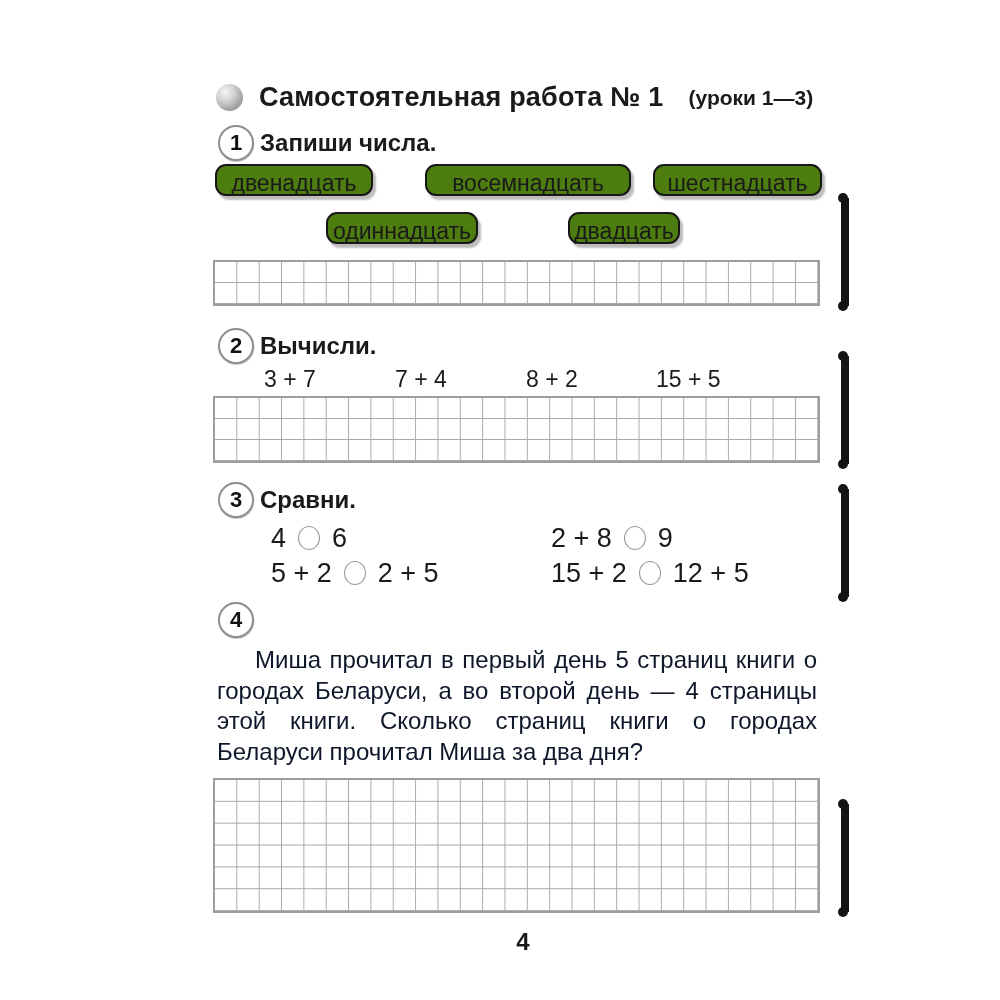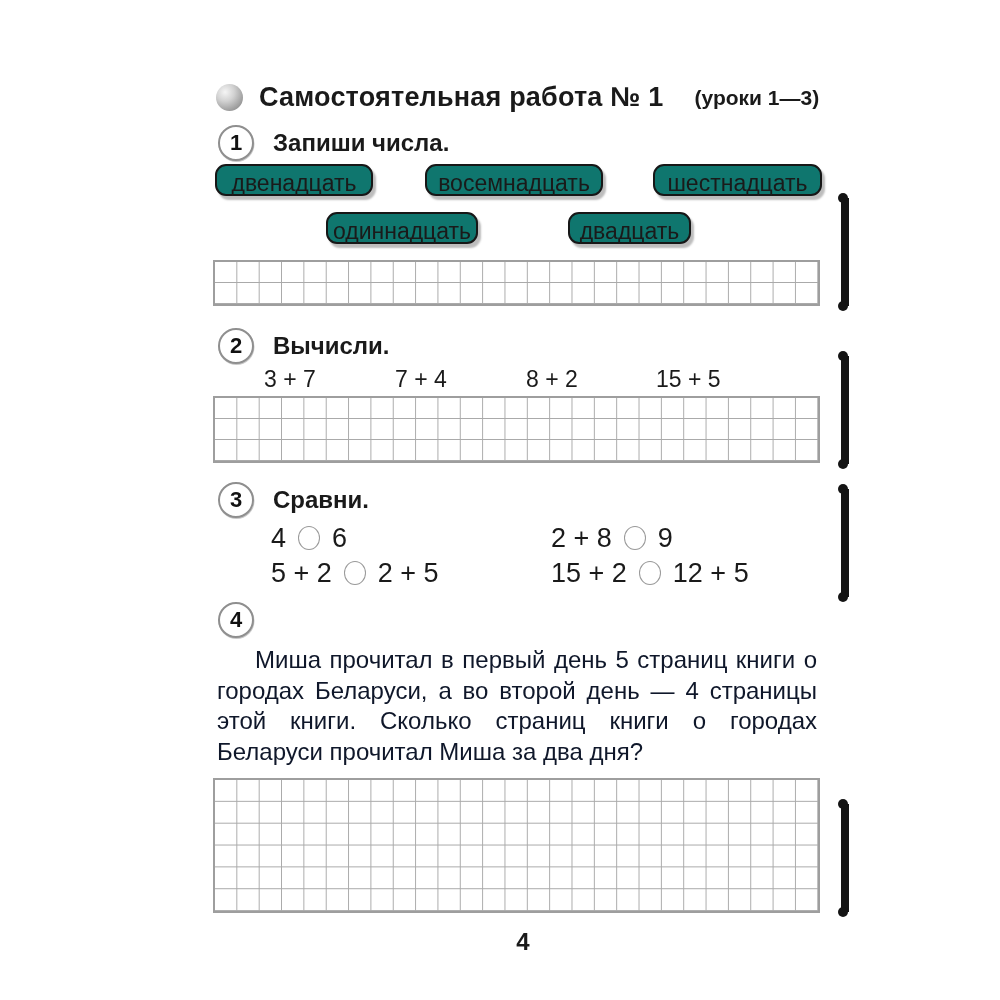--- a/index.html
+++ b/index.html
@@ -15,41 +15,41 @@
   }
 
   
   .title-row { position: absolute; left: 204px; top: 66px; display: flex; align-items: center; }
   .sphere {
     width: 27px; height: 27px; border-radius: 50%;
     background: radial-gradient(circle at 34% 30%, #f5f5f5 0%, #d2d2d2 35%, #9a9a9a 75%, #7e7e7e 100%);
     margin-right: 12px; flex: 0 0 auto;
   }
   .title-text { font-size: 27px; font-weight: 700; letter-spacing: 0.2px; white-space: nowrap; }
-  .title-lessons { font-size: 21px; font-weight: 600; margin-left: 23px; white-space: nowrap; }
+  .title-lessons { font-size: 21px; font-weight: 600; margin-left: 17px; white-space: nowrap; }
 
   
   .ex-header { position: absolute; left: 206px; display: flex; align-items: center; }
   .num-circle {
     width: 36px; height: 36px; border-radius: 50%;
     border: 2.5px solid #8f8f8f;
     display: flex; align-items: center; justify-content: center;
     font-size: 22px; font-weight: 700; color: #111;
     background: #fff; flex: 0 0 auto;
     box-shadow: 0.5px 1px 0 #c9c9c9;
   }
-  .ex-label { font-size: 24px; font-weight: 700; margin-left: 15px; white-space: nowrap; }
+  .ex-label { font-size: 24px; font-weight: 700; margin-left: 2px; white-space: nowrap; }
 
   
   .word-box {
     position: absolute;
     height: 32px;
     border: 2px solid #171717;
     border-radius: 11px;
-    background: #0f766e;
+    background: #4d7c0f;
     box-shadow: 3px 4px 2px #bdbdbd;
     font-size: 23px;
     text-align: center;
     line-height: 27px;
     white-space: nowrap;
   }
 
   
   .grid {
     position: absolute;
@@ -129,24 +129,24 @@
     <span class="title-text">Самостоятельная работа № 1</span>
     <span class="title-lessons">(уроки 1—3)</span>
   </div>
 
   <div class="ex-header" style="top:113px">
     <span class="num-circle">1</span>
     <span class="ex-label">Запиши числа.</span>
   </div>
 
   <div class="word-box" style="left:207px; top:156px; width:158px">двенадцать</div>
-  <div class="word-box" style="left:417px; top:156px; width:178px">восемнадцать</div>
+  <div class="word-box" style="left:417px; top:156px; width:206px">восемнадцать</div>
   <div class="word-box" style="left:645px; top:156px; width:169px">шестнадцать</div>
   <div class="word-box" style="left:318px; top:204px; width:152px">одиннадцать</div>
-  <div class="word-box" style="left:560px; top:204px; width:123px">двадцать</div>
+  <div class="word-box" style="left:560px; top:204px; width:112px">двадцать</div>
 
   <div class="grid grid-1"></div>
 
   <div class="ex-header" style="top:316px">
     <span class="num-circle">2</span>
     <span class="ex-label">Вычисли.</span>
   </div>
 
   <span class="expr" style="left:252px">3 + 7</span>
   <span class="expr" style="left:383px">7 + 4</span>

